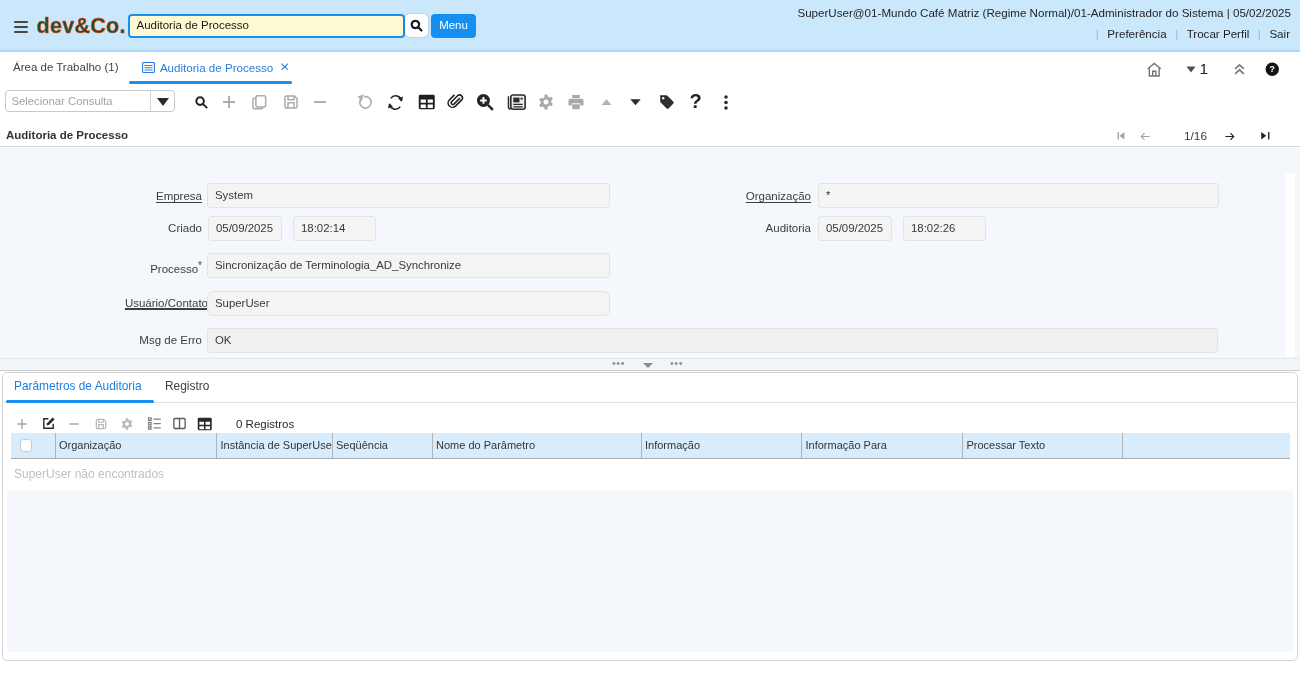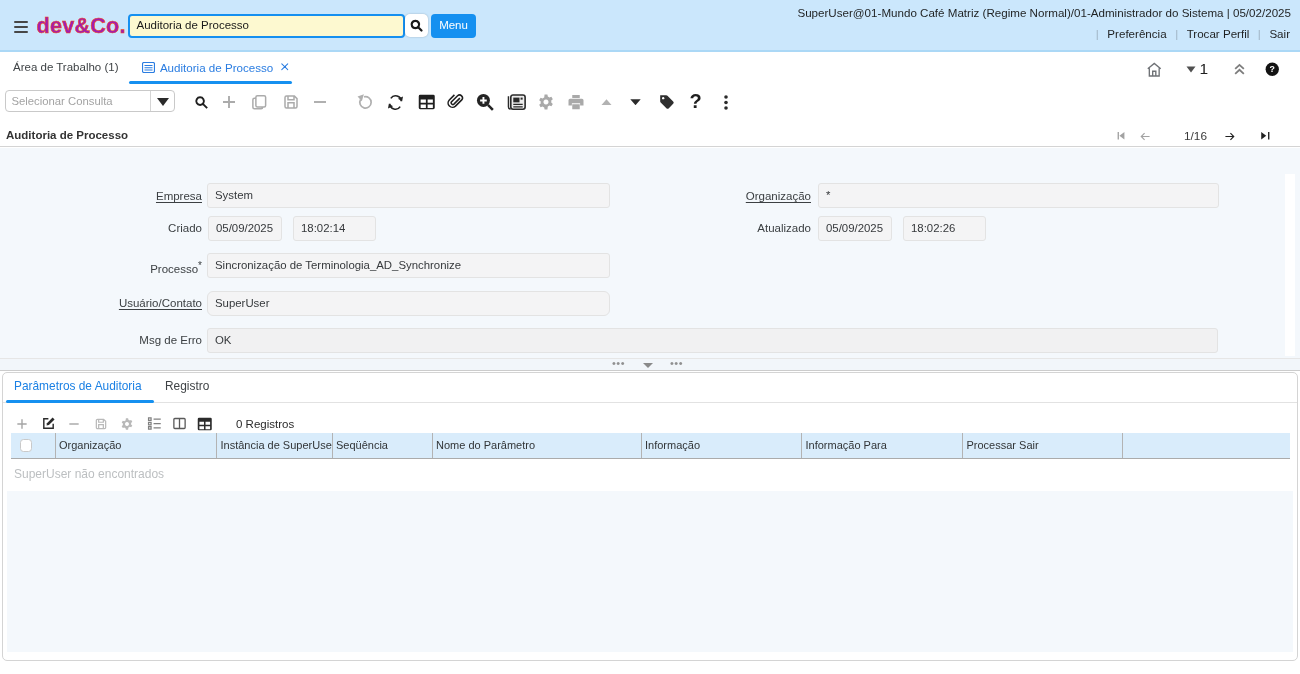--- a/index.html
+++ b/index.html
@@ -1,21 +1,21 @@
 <!DOCTYPE html>
 <html><head>
 <meta charset="utf-8">
 <style>
 * { margin:0; padding:0; box-sizing:border-box; -webkit-font-smoothing:antialiased; }
 html,body { width:1300px; height:674px; overflow:hidden; font-family:"Liberation Sans",sans-serif; background:#fff; }
 .abs { position:absolute; }
 
 #header { position:absolute; top:0; left:0; width:1300px; height:52px; background:#cbe7fc; border-bottom:2px solid #abd8f6; }
 #burger div { position:absolute; left:13.8px; width:14.2px; height:2.3px; background:#474747; border-radius:1px; }
-#logo { position:absolute; left:36.5px; top:13.5px; font-size:21.5px; font-weight:bold; color:#a21caf; -webkit-text-stroke:0.6px #f4481c; letter-spacing:0.3px; }
+#logo { position:absolute; left:36.5px; top:13.5px; font-size:21.5px; font-weight:bold; color:#14532d; -webkit-text-stroke:0.6px #f4481c; letter-spacing:0.3px; }
 #searchbox { position:absolute; left:127.5px; top:14px; width:277px; height:23.5px; background:#fdf9d0; border:2px solid #1590f0; border-radius:4px; font-size:11.5px; color:#1a1a1a; line-height:19px; padding-left:7px; }
 #searchbtn { position:absolute; left:405.4px; top:14px; width:22.2px; height:23px; background:#fff; border-radius:5px; box-shadow:0 0 2px rgba(0,0,0,0.25); display:flex; align-items:center; justify-content:center; }
 #menubtn { position:absolute; left:431.4px; top:14px; width:44.3px; height:23.5px; background:#1590f0; border-radius:4px; color:#fff; font-size:11.5px; text-align:center; line-height:23px; }
 #userline { position:absolute; top:6px; right:9px; font-size:11.6px; color:#1f2122; }
 #linkline { position:absolute; top:27px; right:10px; font-size:11.6px; color:#1f2122; }
 #linkline .sep { color:#9fb4c6; padding:0 8.5px; }
 
 #tabrow { position:absolute; top:52px; left:0; width:1300px; height:32px; background:#fff; }
 .dtab { position:absolute; top:0; height:30px; font-size:11.5px; color:#3f4346; display:flex; align-items:center; }
 #tabunderline { position:absolute; left:129px; top:29px; width:163px; height:2.8px; background:#1590f0; border-radius:2px; }
@@ -248,27 +248,27 @@
   </div>
 
 <div id="formpanel">
   <div class="flabel" style="left:55px; top:42px; width:147px;"><u>Empresa</u></div>
   <div class="ffield" style="left:207px; top:35px; width:403px;">System</div>
   <div class="flabel" style="left:55px; top:74px; width:147px;">Criado</div>
   <div class="ffield" style="left:208px; top:68px; width:74px;">05/09/2025</div>
   <div class="ffield" style="left:293px; top:68px; width:83px;">18:02:14</div>
   <div class="flabel" style="left:55px; top:112px; width:147px;">Processo<span style="vertical-align:4px; font-size:10px;">*</span></div>
   <div class="ffield" style="left:207px; top:105px; width:403px;">Sincronização de Terminologia_AD_Synchronize</div>
-  <div class="flabel" style="left:55px; top:149px; width:147px;"><u>Usuário/Contato</u></div>
+  <div class="flabel" style="left:61px; top:149px; width:147px;text-decoration:underline;"><u>Usuário/Contato</u></div>
   <div class="ffield" style="left:207px; top:143px; width:403px;border-radius:6px;">SuperUser</div>
   <div class="flabel" style="left:55px; top:186px; width:147px;">Msg de Erro</div>
   <div class="ffield" style="left:207px; top:180px; width:1011px; background:#f1f1f2;">OK</div>
   <div class="flabel" style="left:664px; top:42px; width:147px;"><u>Organização</u></div>
   <div class="ffield" style="left:818px; top:35px; width:401px;">*</div>
-  <div class="flabel" style="left:664px; top:74px; width:147px;">Atualizado</div>
+  <div class="flabel" style="left:664px; top:74px; width:147px;">Auditoria</div>
   <div class="ffield" style="left:818px; top:68px; width:74px;">05/09/2025</div>
   <div class="ffield" style="left:903px; top:68px; width:83px;">18:02:26</div>
   <div id="formscroll"></div>
 </div>
 
 <div id="splitter">
   <div class="dots" style="left:612px;">•••</div>
   <div class="car"></div>
   <div class="dots" style="left:670px;">•••</div>
 </div>
@@ -323,17 +323,17 @@
   <div id="thead">
     <div class="th" style="width:44.5px; padding-left:0;">
         <span style="display:block; width:12.5px; height:12.5px; background:#fff; border:1px solid #c9c9c9; border-radius:3.5px; margin:6.5px 0 0 8.5px;"></span>
       </div>
     <div class="th" style="width:161.5px;">Organização</div>
     <div class="th" style="width:115.5px;">Instância de SuperUser</div>
     <div class="th" style="width:100px;">Seqüência</div>
     <div class="th" style="width:209px;">Nome do Parâmetro</div>
     <div class="th" style="width:160.5px;">Informação</div>
     <div class="th" style="width:161px;">Informação Para</div>
-    <div class="th" style="width:160px;">Processar Sair</div>
+    <div class="th" style="width:160px;">Processar Texto</div>
   </div>
   <div id="norec">SuperUser não encontrados</div>
   <div id="bluearea"></div>
 </div>
 
 </body></html>

